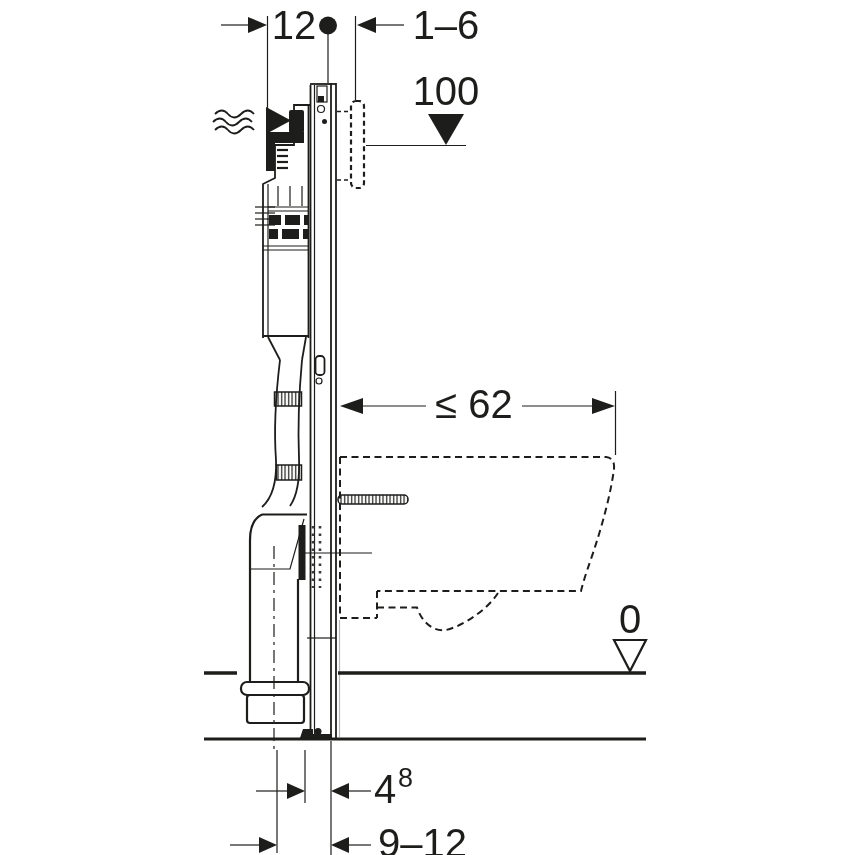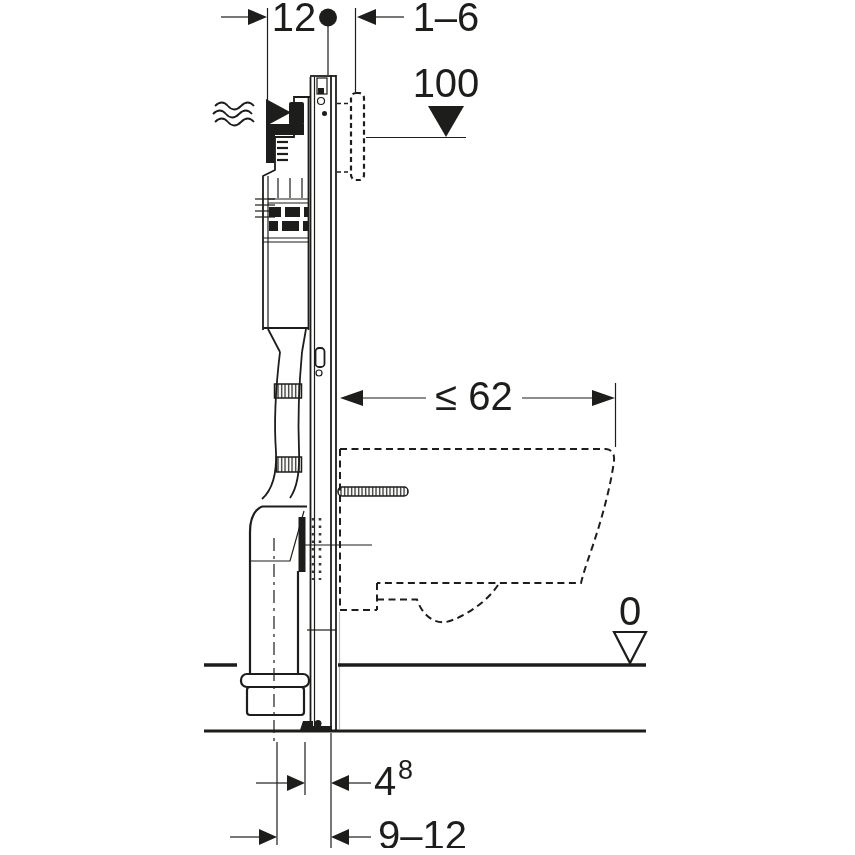--- a/index.html
+++ b/index.html
@@ -1,16 +1,16 @@
 <!DOCTYPE html>
 <html><head>
 <meta charset="utf-8">
 <style>
   html,body{margin:0;padding:0;background:#ffffff;}
-  .canvas{width:855px;height:848px;background:#ffffff;position:relative;overflow:hidden;}
+  .canvas{width:855px;height:848px;background:#ffffff;position:relative;overflow:hidden;margin-top:8px;}
   svg{display:block;}
   .ln{stroke:#1d1d1b;stroke-width:1.8;fill:none;}
   .thin{stroke:#1d1d1b;stroke-width:1.2;fill:none;}
   .med{stroke:#1d1d1b;stroke-width:2.2;fill:none;}
   .thick{stroke:#1d1d1b;stroke-width:3.5;fill:none;}
   .base{stroke:#1d1d1b;stroke-width:3;fill:none;}
   .blk{fill:#1d1d1b;stroke:none;}
   .dash-bowl{stroke:#1d1d1b;stroke-width:2;fill:none;stroke-dasharray:7 4.5;}
   .dash-plate{stroke:#1d1d1b;stroke-width:2.2;fill:none;stroke-dasharray:5 3.5;}
   .dash-tick{stroke:#1d1d1b;stroke-width:1.6;fill:none;stroke-dasharray:4 3;}

